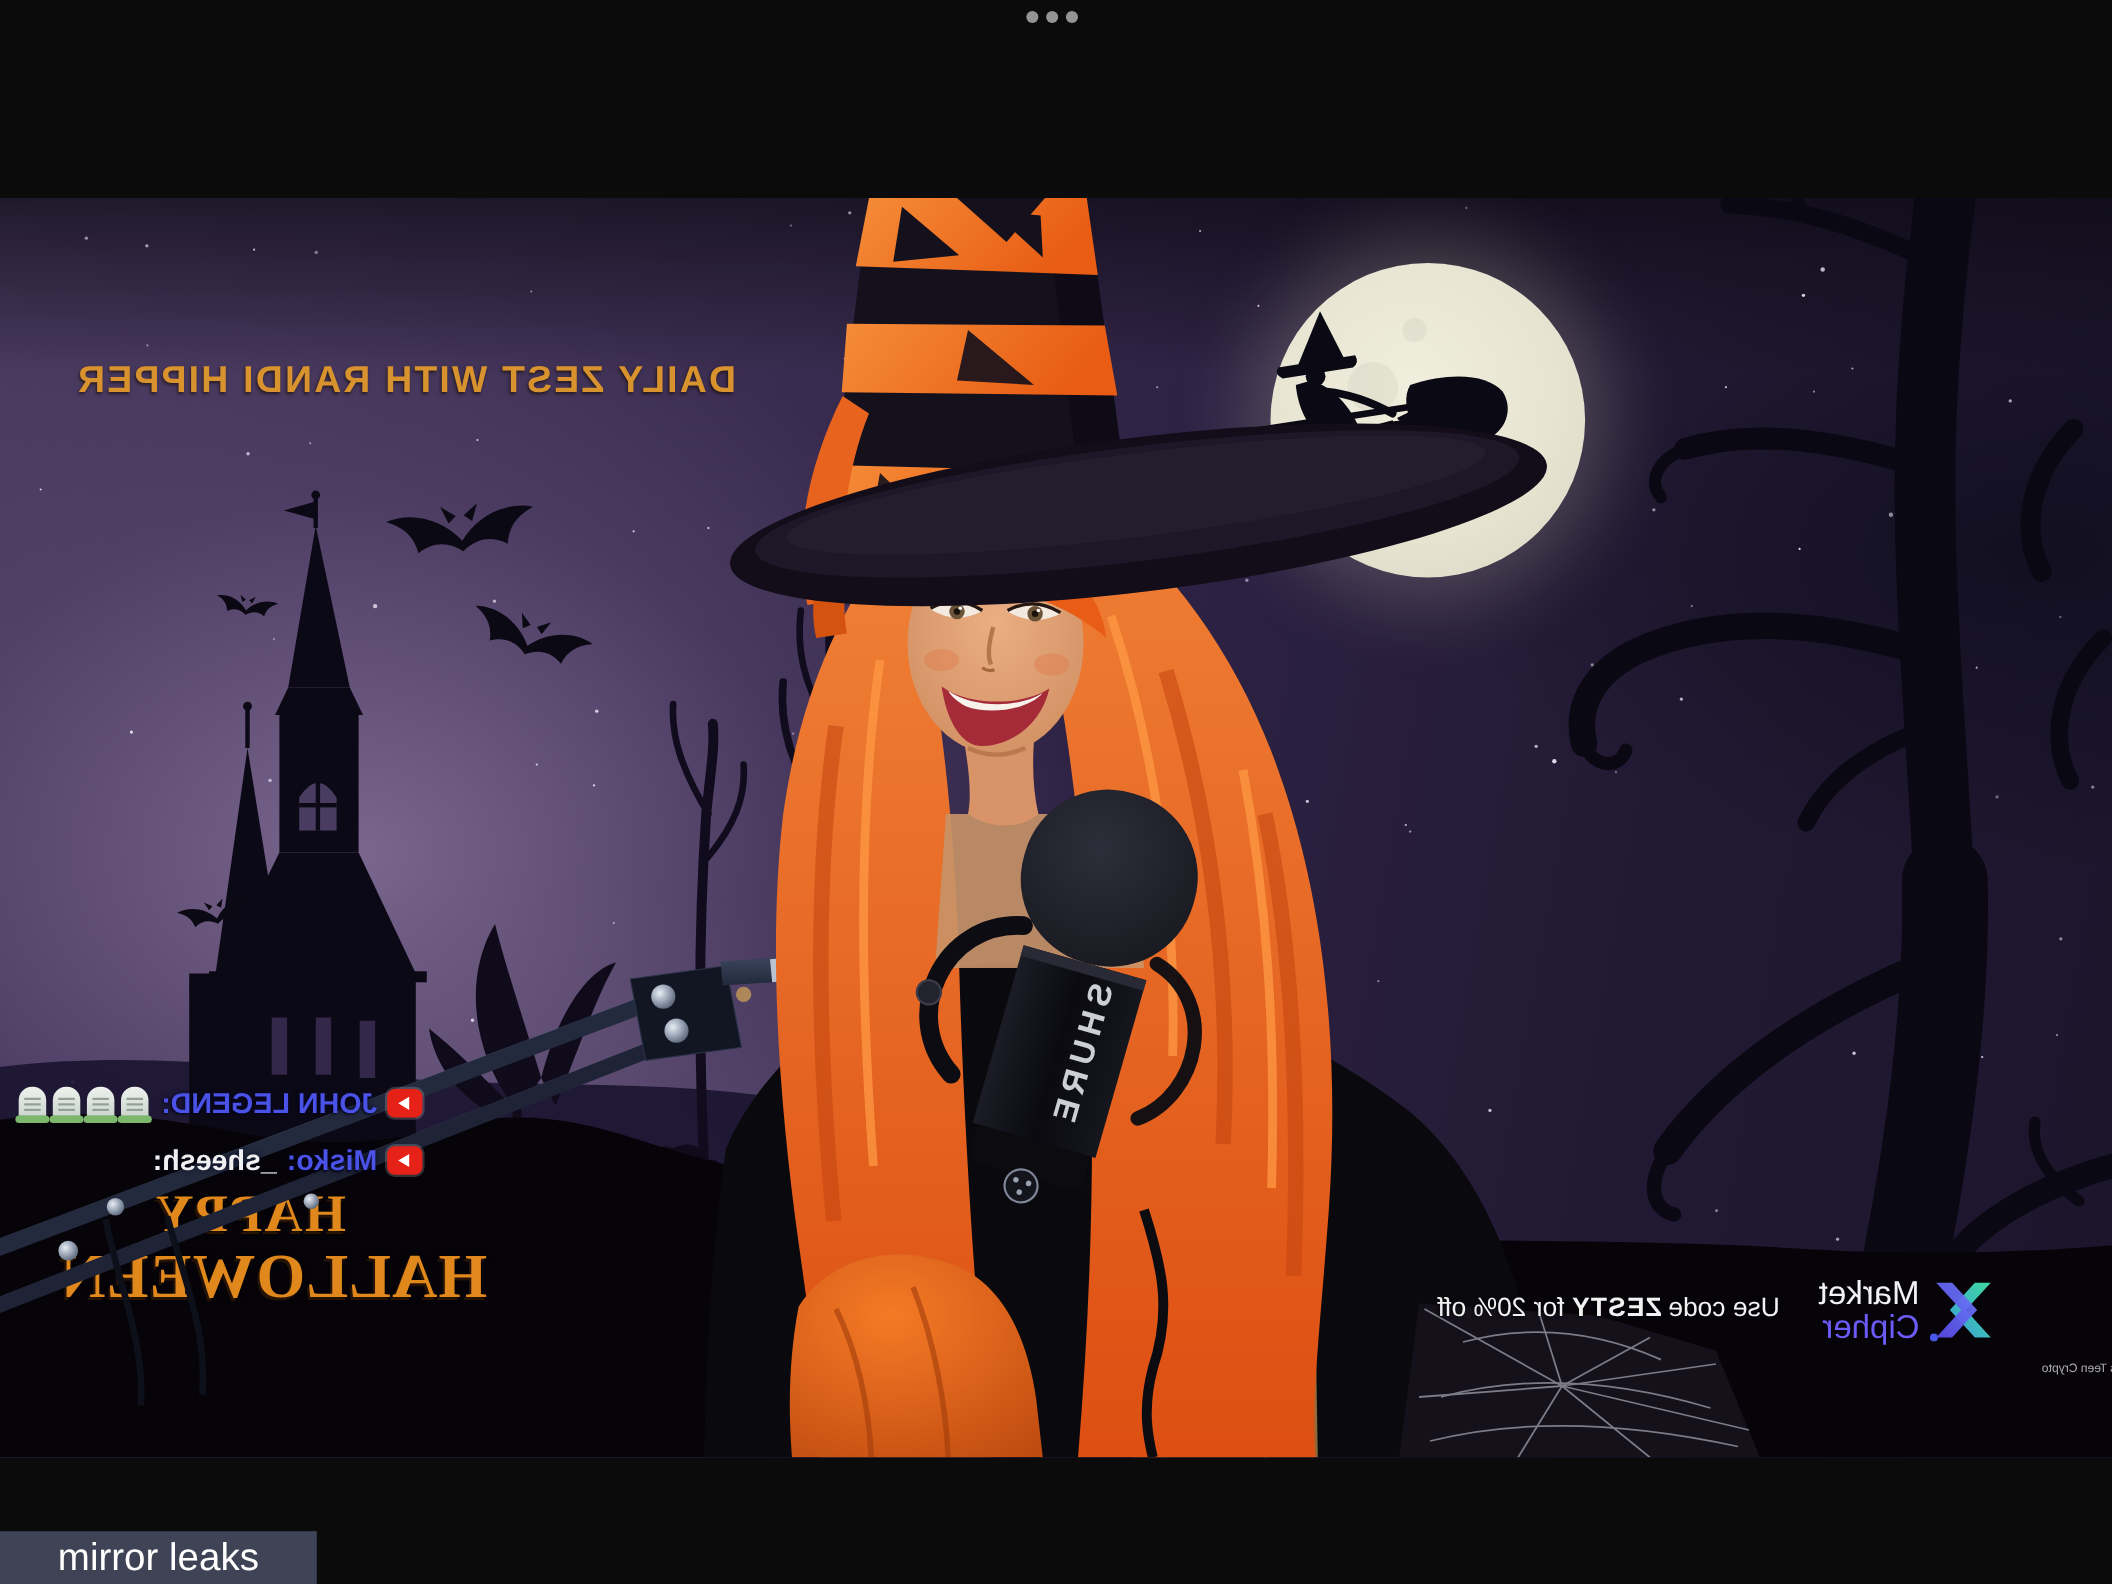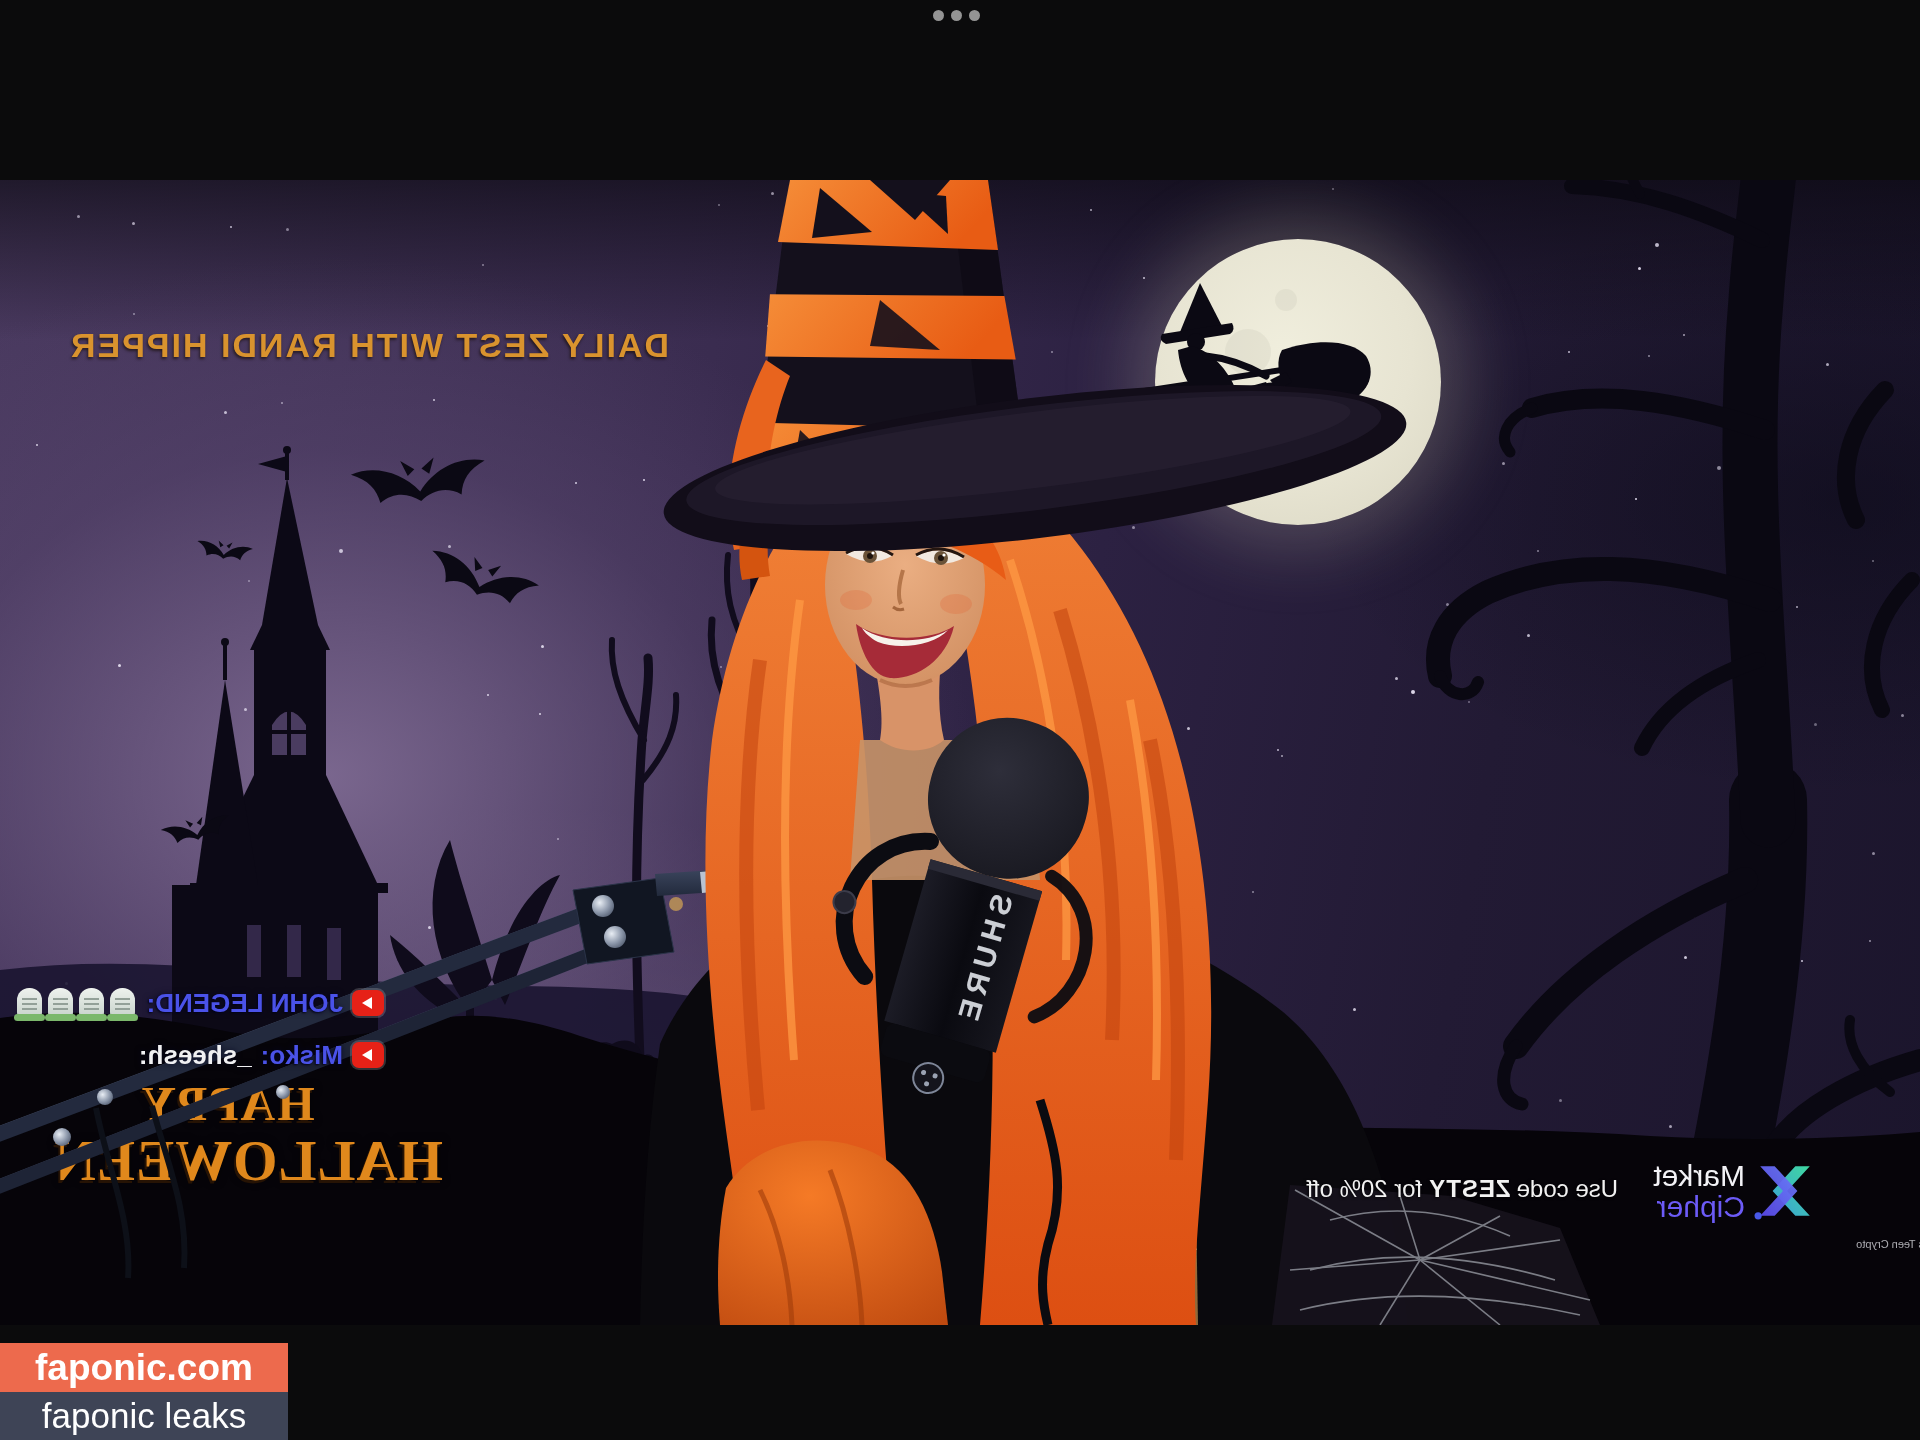--- a/index.html
+++ b/index.html
@@ -532,15 +532,14 @@
         <span class="stx s1">Market</span>
         <span class="stx s2">Cipher</span>
       </span>
     </div>
 
     <div class="abs mir" id="credit">Miss Teen Crypto</div>
   </div>
 
   <div class="abs" id="vignette"></div>
 
-  <div class="abs" id="wm1">faponic.com</div>
-  <div class="abs" id="wm2">faponic leaks</div>
+  <div class="abs" id="wm2">mirror leaks</div>
 </div>
 
 </body></html>

